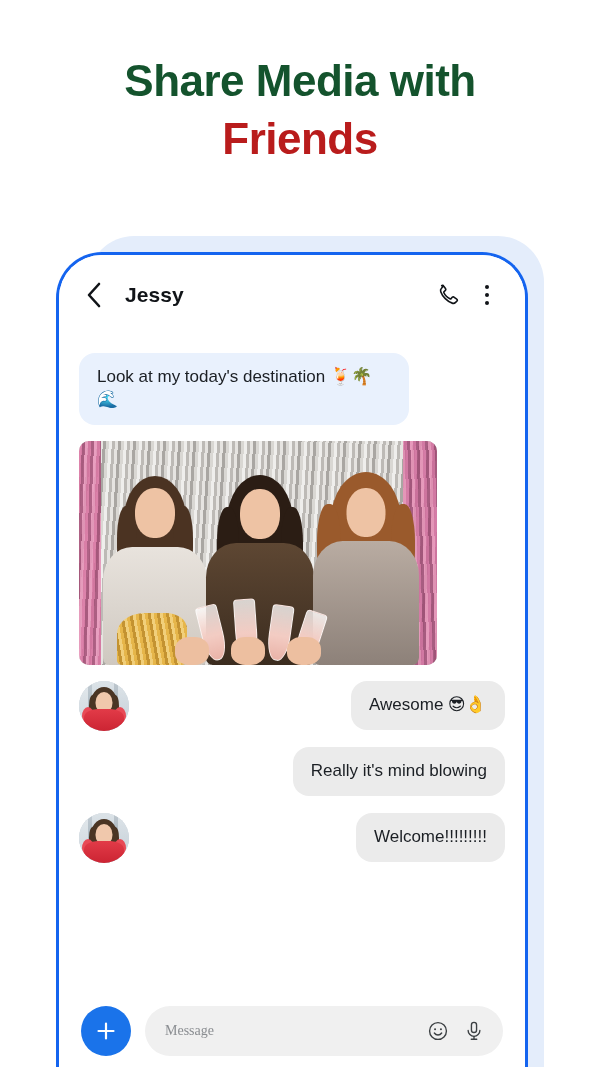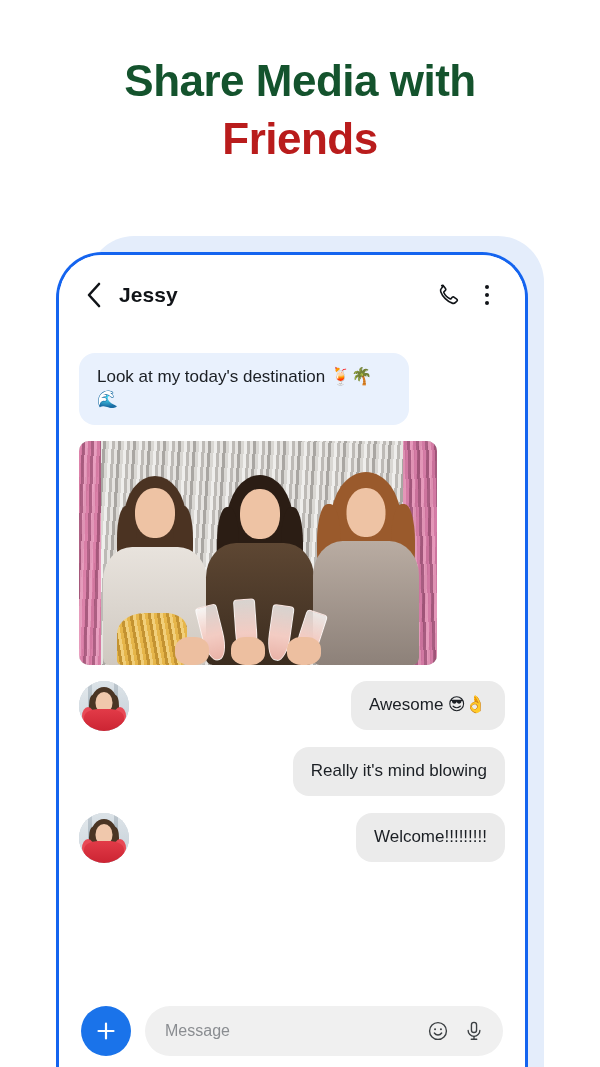--- a/index.html
+++ b/index.html
@@ -77,21 +77,21 @@
     height: 30px;
     display: flex;
     align-items: center;
     justify-content: center;
     cursor: pointer;
   }
   .chat-title {
     font-size: 21px;
     font-weight: 700;
     color: #111418;
-    margin-left: 12px;
+    margin-left: 18px;
     letter-spacing: 0.1px;
   }
   .header-spacer { flex: 1 1 auto; }
   .call-icon {
     width: 30px;
     height: 30px;
     display: flex;
     align-items: center;
     justify-content: center;
     cursor: pointer;
@@ -333,22 +333,22 @@
     background: #f0f0f0;
     display: flex;
     align-items: center;
     padding: 0 16px 0 20px;
   }
   .msg-input {
     flex: 1 1 auto;
     border: none;
     outline: none;
     background: transparent;
-    font-family: Liberation Sans, sans-serif;
-    font-size: 16px;
+    font-family: Liberation Serif, serif;
+    font-size: 14px;
     color: #000000;
   }
   .msg-input::placeholder { color: #8a8d91; }
   .composer-icon {
     width: 26px;
     height: 26px;
     margin-left: 10px;
     display: flex;
     align-items: center;
     justify-content: center;

